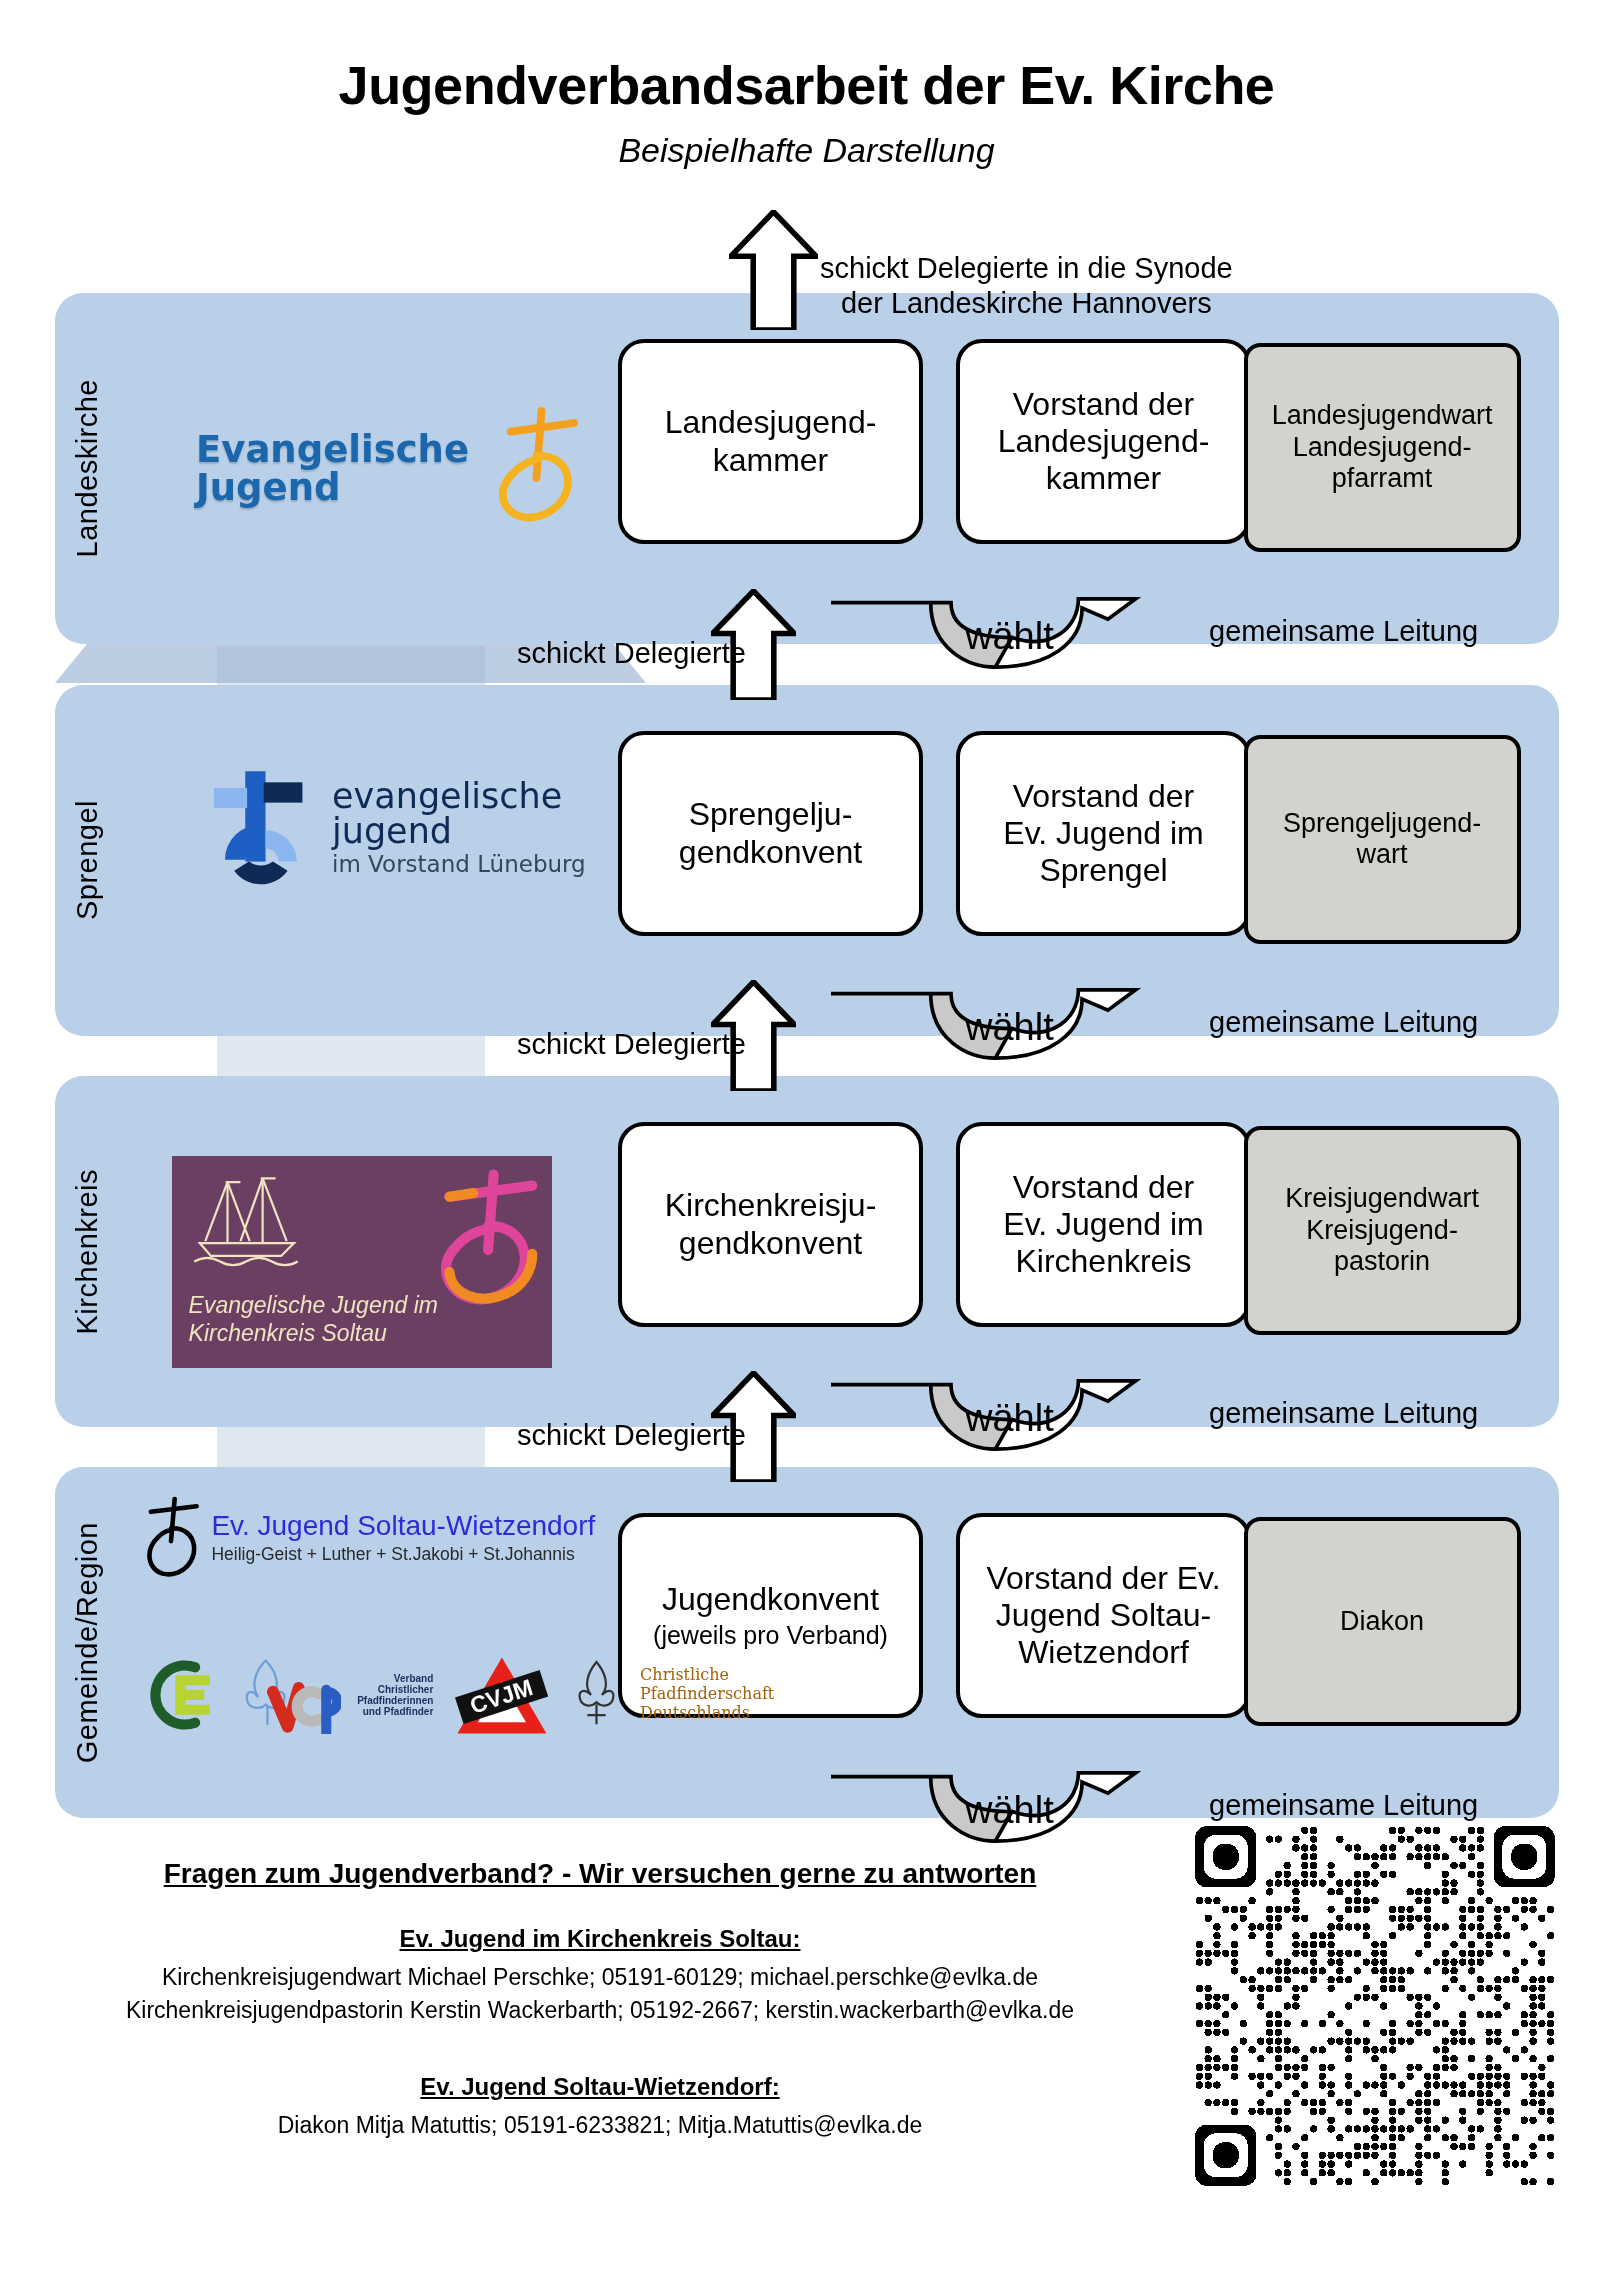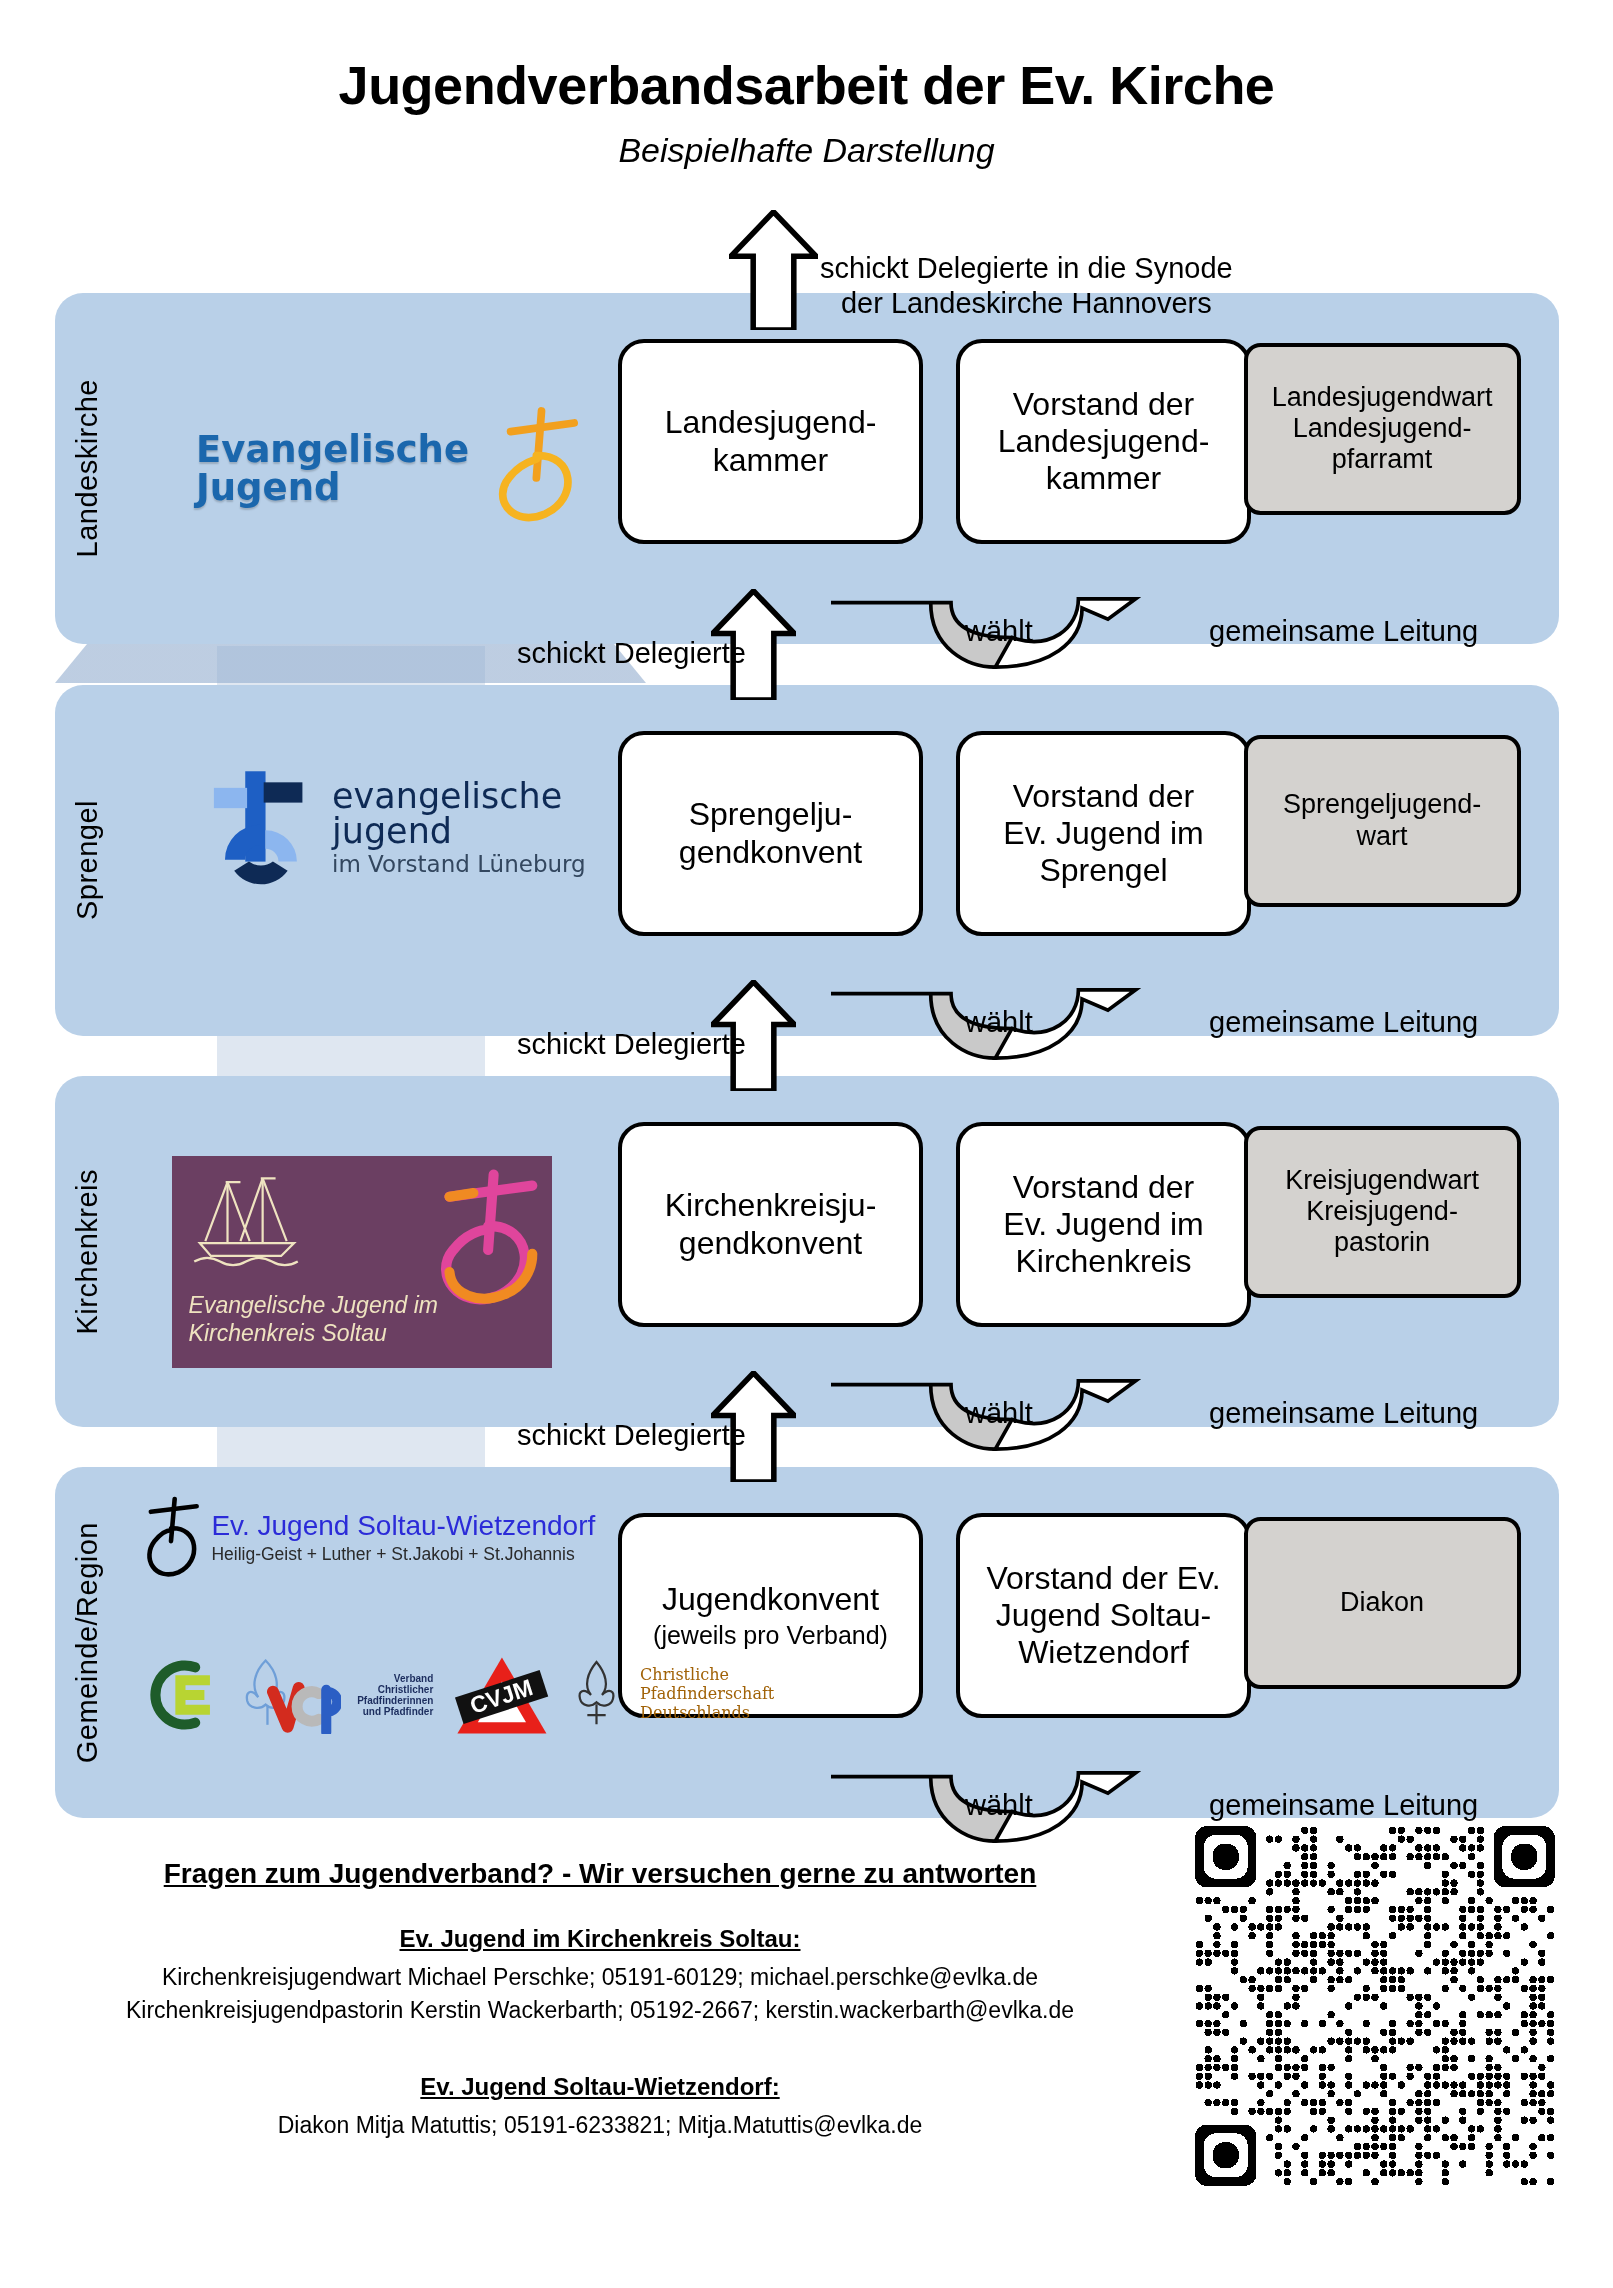--- a/index.html
+++ b/index.html
@@ -78,33 +78,33 @@
     background:#fff;
     display:flex;align-items:center;justify-content:center;
     text-align:center;
     font-size:32px;
     line-height:1.16;
     padding:5.5px 9.2px;
   }
   .nodebox.w1{width:305px;height:205px;}
   .nodebox.w2{width:295px;height:205px;margin-left:33px;}
   .nodebox.grey{
-    width:277px;height:172px;margin-left:-7.4px;margin-top:3.7px;
+    width:277px;height:209px;margin-left:-7.4px;margin-top:3.7px;
     background:#d4d2cf;border-radius:16.6px;
     font-size:27px;
   }
   .nodebox .sub{font-size:25px;display:block;margin-top:3.7px;}
 
   
   .conn{
     position:absolute;left:831px;width:701px;height:66px;
     z-index:7;
   }
   .conn .lbl-waehlt{
-    position:absolute;left:134px;top:13px;font-size:29px;
+    position:absolute;left:134px;top:13px;font-size:38px;
   }
   .conn .lbl-leitung{
     position:absolute;left:378px;top:13px;font-size:29px;white-space:nowrap;
   }
   .conn svg{position:absolute;left:0;top:-5.5px;}
 
   
   .uparrow{position:absolute;z-index:7;}
   .arrowlabel{
     position:absolute;z-index:8;font-size:29px;white-space:nowrap;text-align:right;

